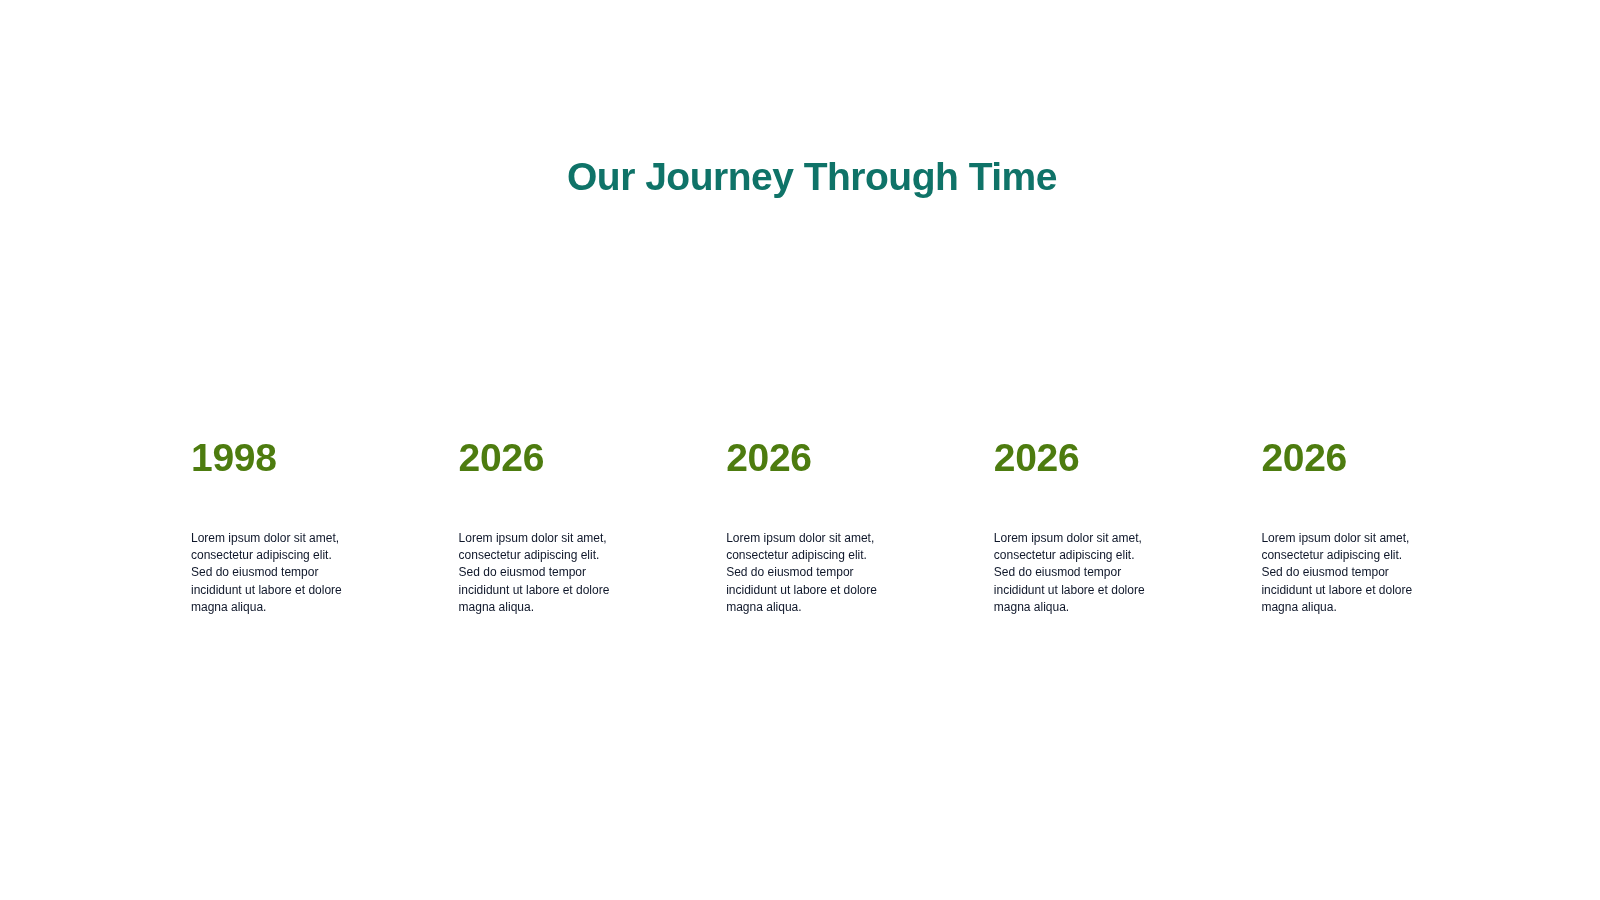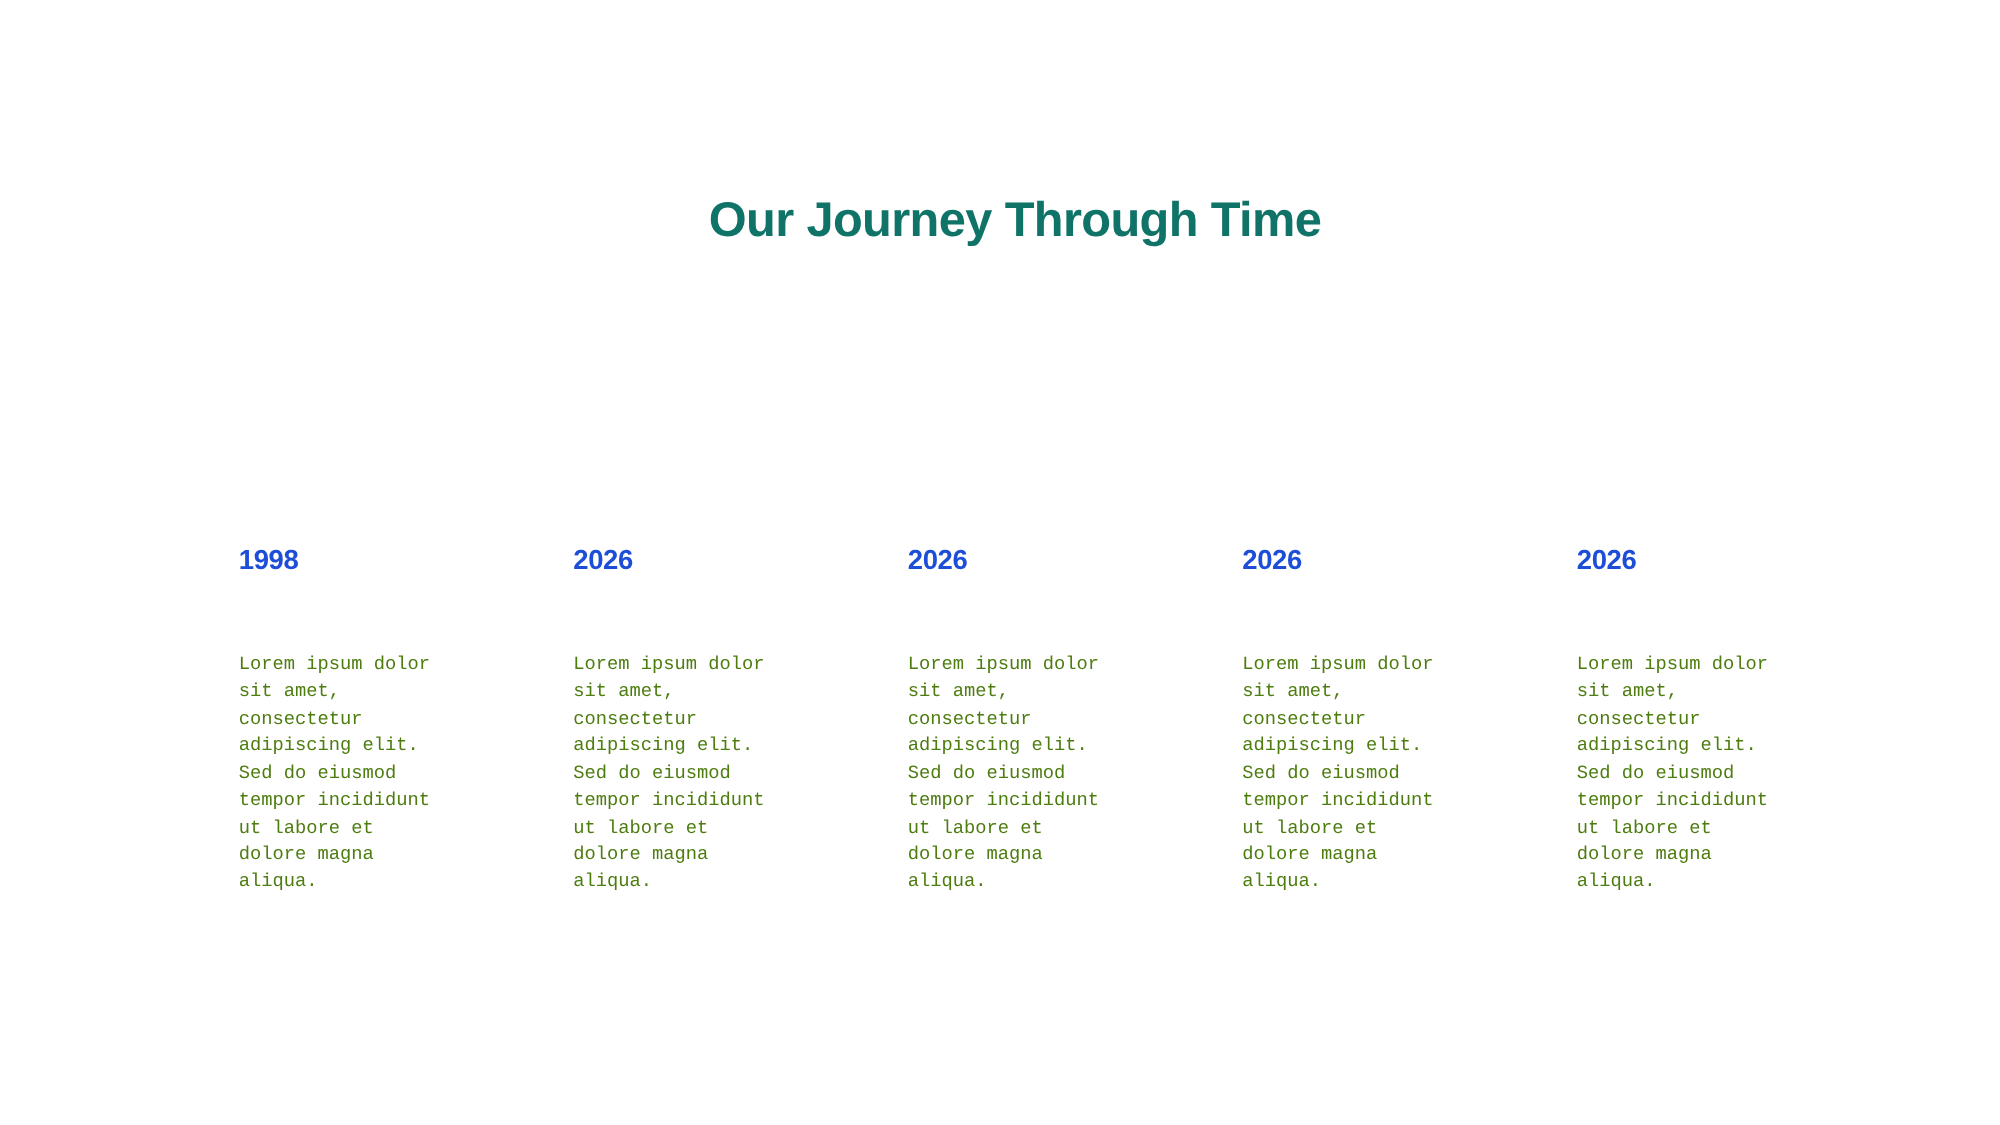--- a/index.html
+++ b/index.html
@@ -41,35 +41,34 @@
     display: grid;
     grid-template-columns: repeat(5, 1fr);
     gap: 48px;
   }
 
   .timeline-item {
     text-align: left;
   }
 
   .milestone-year {
-    font-size: 22px;
+    font-size: 39px;
     font-weight: 700;
     letter-spacing: -0.3px;
     line-height: 1.2;
-    color: #1d4ed8;
-    margin-bottom: 36px;
+    color: #4d7c0f;
+    margin-bottom: 24px;
   }
 
   .milestone-description {
-    font-size: 15px;
+    font-size: 12px;
     font-weight: 400;
     line-height: 1.45;
-    color: #4d7c0f;
+    color: #0f172a;
     max-width: 180px;
-    font-family: Liberation Mono, monospace;
   }
 </style>
 </head>
 <body>
 
 <div class="section">
 
   <h1 class="section-title">Our Journey Through Time</h1>
 
 

